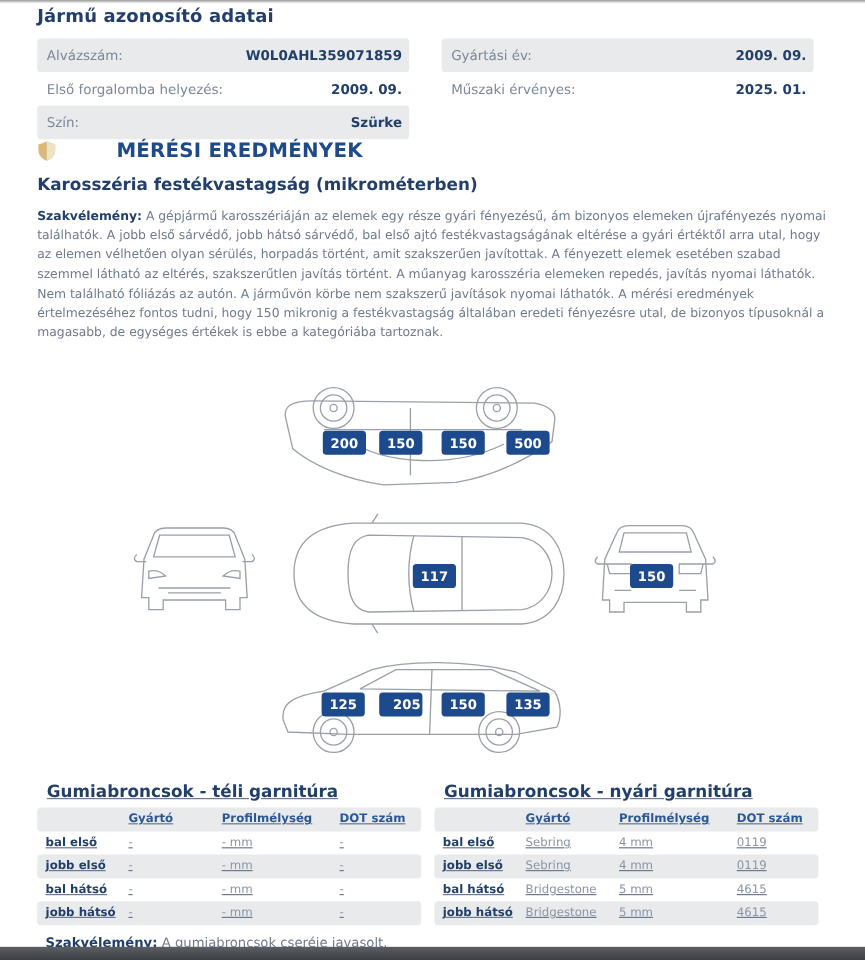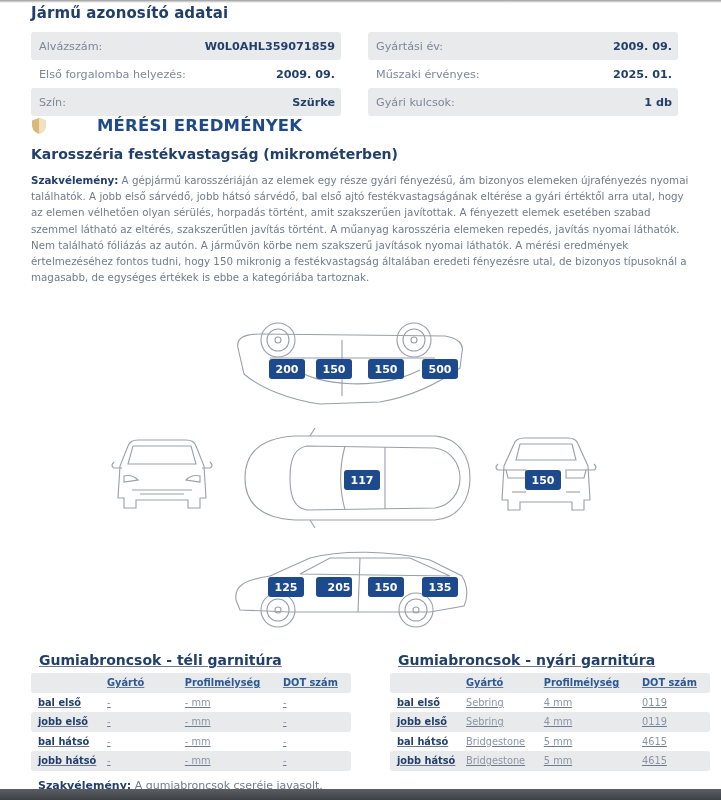--- a/index.html
+++ b/index.html
@@ -20,21 +20,21 @@
   .sect span { font-size: 16.5px; font-weight: bold; color: #1f4a8a; letter-spacing: 0.2px; }
   .h2 { position: absolute; left: 31px; top: 146px; font-size: 14px; font-weight: bold; color: #223f6b; }
   .para { position: absolute; left: 31px; top: 172px; width: 660px; font-size: 10.3px; line-height: 16.2px; color: #6f7b8c; }
   .para b { color: #223f6b; }
 
   .diagram { position: absolute; left: 100px; top: 318px; width: 520px; height: 320px; }
   .badge { position: absolute; width: 36px; height: 20px; background: #1d4a8c; color: #fff; font-size: 11px; font-weight: bold; display: flex; align-items: center; justify-content: center; border-radius: 3px; }
 
   .tyres { position: absolute; top: 652px; width: 320px; text-decoration: underline; }
   .tyres.left { left: 31px; }
-  .tyres.right { left: 362px; margin-left: 28px; }
+  .tyres.right { left: 362px; }
   .tyres .title { font-size: 14px; font-weight: bold; color: #223f6b; margin-left: 8px; margin-bottom: 5px; }
   .trow { display: flex; height: 19.5px; align-items: center; font-size: 9.8px; border-radius: 3px; }
   .trow.shade { background: #e9eaec; }
   .trow .c0 { width: 78px; padding-left: 7px; color: #223f6b; font-weight: bold; }
   .trow .c1 { width: 80px; color: #8a95a5; }
   .trow .c2 { width: 101px; color: #8a95a5; }
   .trow .c3 { width: 70px; color: #8a95a5; }
   .trow.head .c1, .trow.head .c2, .trow.head .c3 { color: #2a5796; font-weight: bold; }
   .opinion2 { position: absolute; left: 38px; top: 779px; font-size: 11px; color: #6f7b8c; }
   .opinion2 b { color: #223f6b; }
@@ -64,24 +64,20 @@
 
 <div class="idtable right">
   <div class="idrow shade">
     <span class="lbl">Gyártási év:</span>
     <span class="val">2009. 09.</span>
   </div>
   <div class="idrow">
     <span class="lbl">Műszaki érvényes:</span>
     <span class="val">2025. 01.</span>
   </div>
-  <div class="idrow shade">
-    <span class="lbl">Gyári kulcsok:</span>
-    <span class="val">1 db</span>
-  </div>
 </div>
 
 <div class="sect">
   <svg viewBox="0 0 16 18">
     <path d="M8 1 L15 3.5 V8 C15 12.5 12 15.5 8 17 C4 15.5 1 12.5 1 8 V3.5 Z" fill="#d9b97a"></path>
     <path d="M8 1 L15 3.5 V8 C15 12.5 12 15.5 8 17 Z" fill="#efe2c2"></path>
   </svg>
   <span>MÉRÉSI EREDMÉNYEK</span>
 </div>
 

